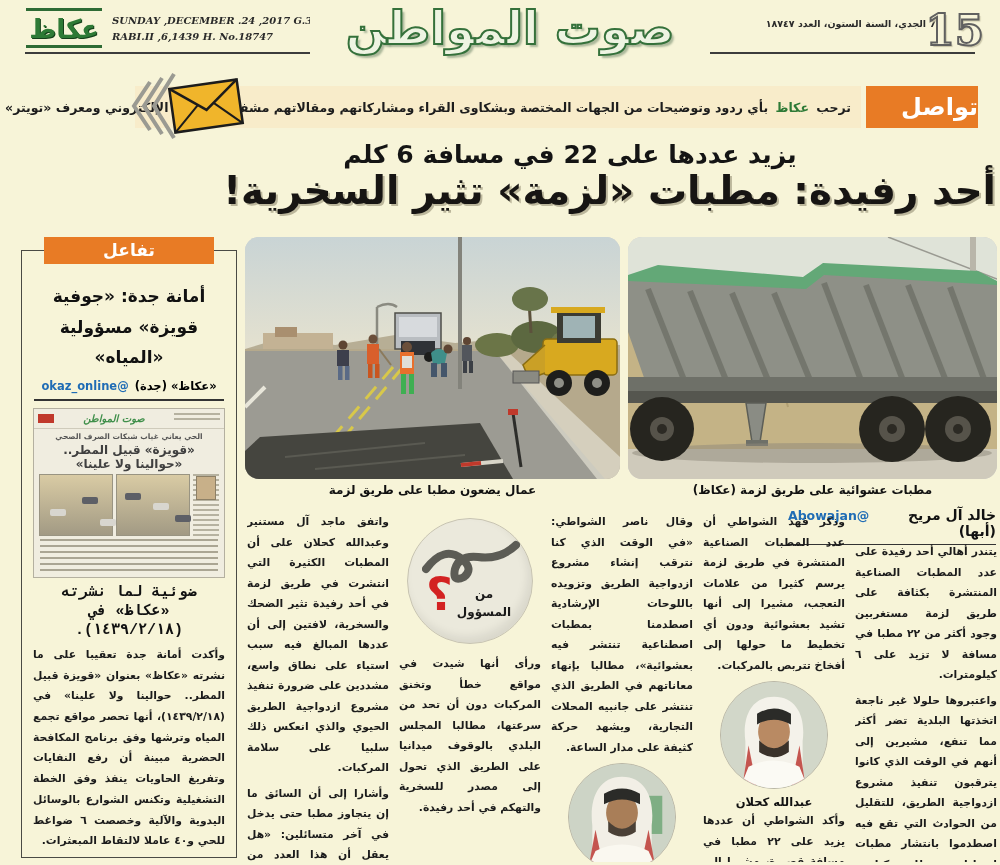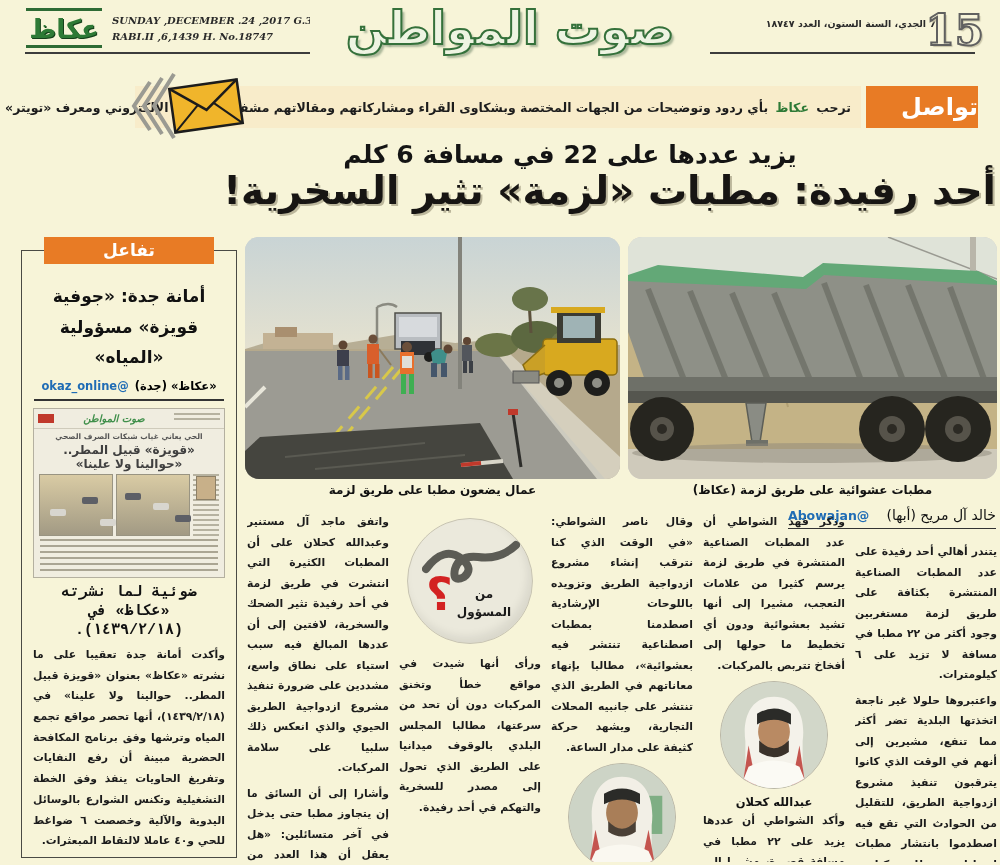--- a/index.html
+++ b/index.html
@@ -73,21 +73,21 @@
   .photo-center { left:245px; width:375px; }
   .photo-right { left:628px; width:369px; }
   .photo svg { display:block; width:100%; height:100%; }
   .caption { position:absolute; top:483px; font-size:12px; font-weight:900; color:#111; text-align:center; direction:rtl; }
   .caption-center { left:245px; width:375px; }
   .caption-right { left:628px; width:369px; }
 
   
   .art-byline { position:absolute; left:788px; top:507px; width:208px; display:flex; direction:rtl;
     justify-content:space-between; align-items:baseline; border-bottom:1.5px solid #333; padding-bottom:5px; }
-  .art-byline .name { font-size:14px; font-weight:400; color:#111; }
+  .art-byline .name { font-size:14px; font-weight:700; color:#111; }
   .art-byline .handle { font-size:12.5px; }
   .cols { position:absolute; left:245px; top:512px; width:752px; height:350px; display:flex; direction:rtl; gap:10px; }
   .col { width:142px; overflow:hidden; direction:rtl; }
   .col.first { padding-top:30px; }
   .col p { font-size:10.8px; font-weight:bold; color:#1b1b1b; text-align:justify; line-height:1.9; margin-bottom:5px; }
   .portrait-wrap { text-align:center; margin:4px 0 2px; }
   .portrait { width:108px; height:108px; border-radius:50%; overflow:hidden; display:inline-block;
     background:#d6d9cc; border:1px solid #b9b6a5; }
   .portrait svg { display:block; width:100%; height:100%; }
   .portrait-name { font-size:11.5px; font-weight:900; color:#111; margin-top:2px; }

